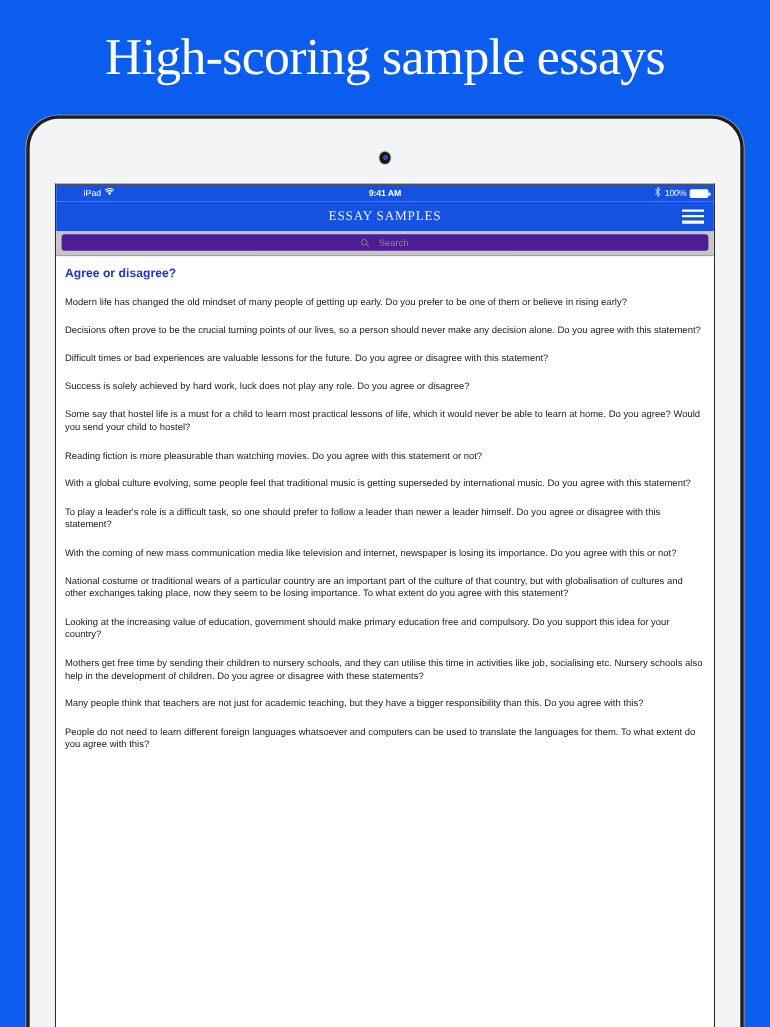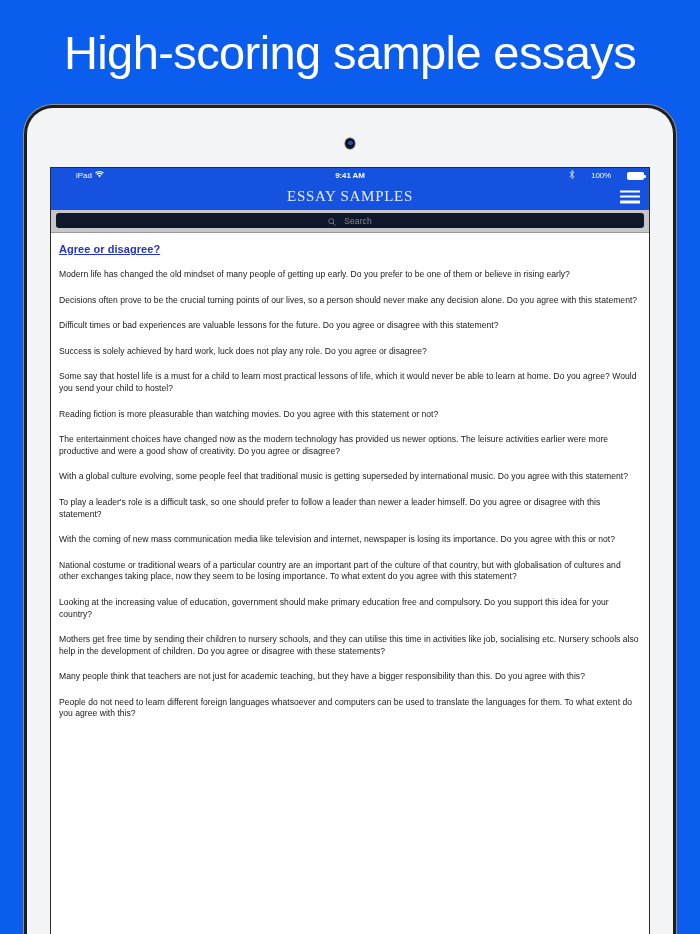--- a/index.html
+++ b/index.html
@@ -23,21 +23,21 @@
     width: 700px;
     height: 104px;
     display: flex;
     align-items: center;
     justify-content: center;
     color: #ffffff;
     font-size: 47px;
     font-weight: 400;
     letter-spacing: -0.6px;
     white-space: nowrap;
-    font-family: Liberation Sans, sans-serif;
+    font-family: Liberation Serif, serif;
   }
 
   
   .device {
     position: absolute;
     left: 27px;
     top: 108px;
     width: 646px;
     height: 860px;
     background: #f3f4f6;
@@ -106,21 +106,21 @@
     text-align: center;
     font-size: 8px;
     font-weight: bold;
     letter-spacing: -0.1px;
     pointer-events: none;
   }
   .status-right {
     margin-left: auto;
     display: flex;
     align-items: center;
-    gap: 16px;
+    gap: 3px;
     z-index: 1;
   }
   .bt-icon { display: block; }
   .battery-pct { font-size: 8px; letter-spacing: -0.2px; }
   .battery-icon {
     width: 17px;
     height: 8px;
     border: 1px solid #ffffff;
     border-radius: 1.5px;
     position: relative;
@@ -143,21 +143,21 @@
     height: 27px;
     background: #1552e0;
     display: flex;
     align-items: center;
     justify-content: center;
     position: relative;
   }
   .nav-title {
     color: #e7ecfb;
     font-family: "Liberation Serif", serif;
-    font-size: 15px;
+    font-size: 12px;
     letter-spacing: 0.7px;
     font-weight: 400;
   }
   .menu-button {
     position: absolute;
     right: 9px;
     top: 50%;
     transform: translateY(-50%);
     width: 20px;
     height: 15px;
@@ -176,21 +176,21 @@
   }
 
   
   .search-band {
     background: #c6c6c9;
     padding: 3px 5px 4px 5px;
     border-bottom: 1px solid #9a9a9e;
   }
   .search-field {
     height: 15px;
-    background: #0f172a;
+    background: #4c1d95;
     border-radius: 3px;
     display: flex;
     align-items: center;
     justify-content: center;
     gap: 8px;
     cursor: text;
   }
   .search-icon { display: block; }
   .search-placeholder {
     color: #8a8a8f;
@@ -205,21 +205,20 @@
     height: 744px;
     overflow: hidden;
     box-sizing: border-box;
   }
   .section-heading {
     color: #2233cc;
     font-size: 11px;
     font-weight: bold;
     padding: 10px 0 0 0;
     letter-spacing: 0.05px;
-    text-decoration: underline;
   }
   .essay-item {
     color: #1a1a1a;
     font-size: 8.6px;
     line-height: 11.6px;
     padding: 14px 0 0 0;
     letter-spacing: 0.01px;
   }
   .essay-item:first-of-type { padding-top: 16px; }
 </style>
@@ -281,21 +280,20 @@
     </div>
 
     <div class="content">
       <div class="section-heading">Agree or disagree?</div>
       <div class="essay-item">Modern life has changed the old mindset of many people of getting up early. Do you prefer to be one of them or believe in rising early?</div>
       <div class="essay-item">Decisions often prove to be the crucial turning points of our lives, so a person should never make any decision alone. Do you agree with this statement?</div>
       <div class="essay-item">Difficult times or bad experiences are valuable lessons for the future. Do you agree or disagree with this statement?</div>
       <div class="essay-item">Success is solely achieved by hard work, luck does not play any role. Do you agree or disagree?</div>
       <div class="essay-item">Some say that hostel life is a must for a child to learn most practical lessons of life, which it would never be able to learn at home. Do you agree? Would you send your child to hostel?</div>
       <div class="essay-item">Reading fiction is more pleasurable than watching movies. Do you agree with this statement or not?</div>
-      <div class="essay-item">The entertainment choices have changed now as the modern technology has provided us newer options. The leisure activities earlier were more productive and were a good show of creativity. Do you agree or disagree?</div>
       <div class="essay-item">With a global culture evolving, some people feel that traditional music is getting superseded by international music. Do you agree with this statement?</div>
       <div class="essay-item">To play a leader's role is a difficult task, so one should prefer to follow a leader than newer a leader himself. Do you agree or disagree with this statement?</div>
       <div class="essay-item">With the coming of new mass communication media like television and internet, newspaper is losing its importance. Do you agree with this or not?</div>
       <div class="essay-item">National costume or traditional wears of a particular country are an important part of the culture of that country, but with globalisation of cultures and other exchanges taking place, now they seem to be losing importance. To what extent do you agree with this statement?</div>
       <div class="essay-item">Looking at the increasing value of education, government should make primary education free and compulsory. Do you support this idea for your country?</div>
       <div class="essay-item">Mothers get free time by sending their children to nursery schools, and they can utilise this time in activities like job, socialising etc. Nursery schools also help in the development of children. Do you agree or disagree with these statements?</div>
       <div class="essay-item">Many people think that teachers are not just for academic teaching, but they have a bigger responsibility than this. Do you agree with this?</div>
       <div class="essay-item">People do not need to learn different foreign languages whatsoever and computers can be used to translate the languages for them. To what extent do you agree with this?</div>
     </div>
 

